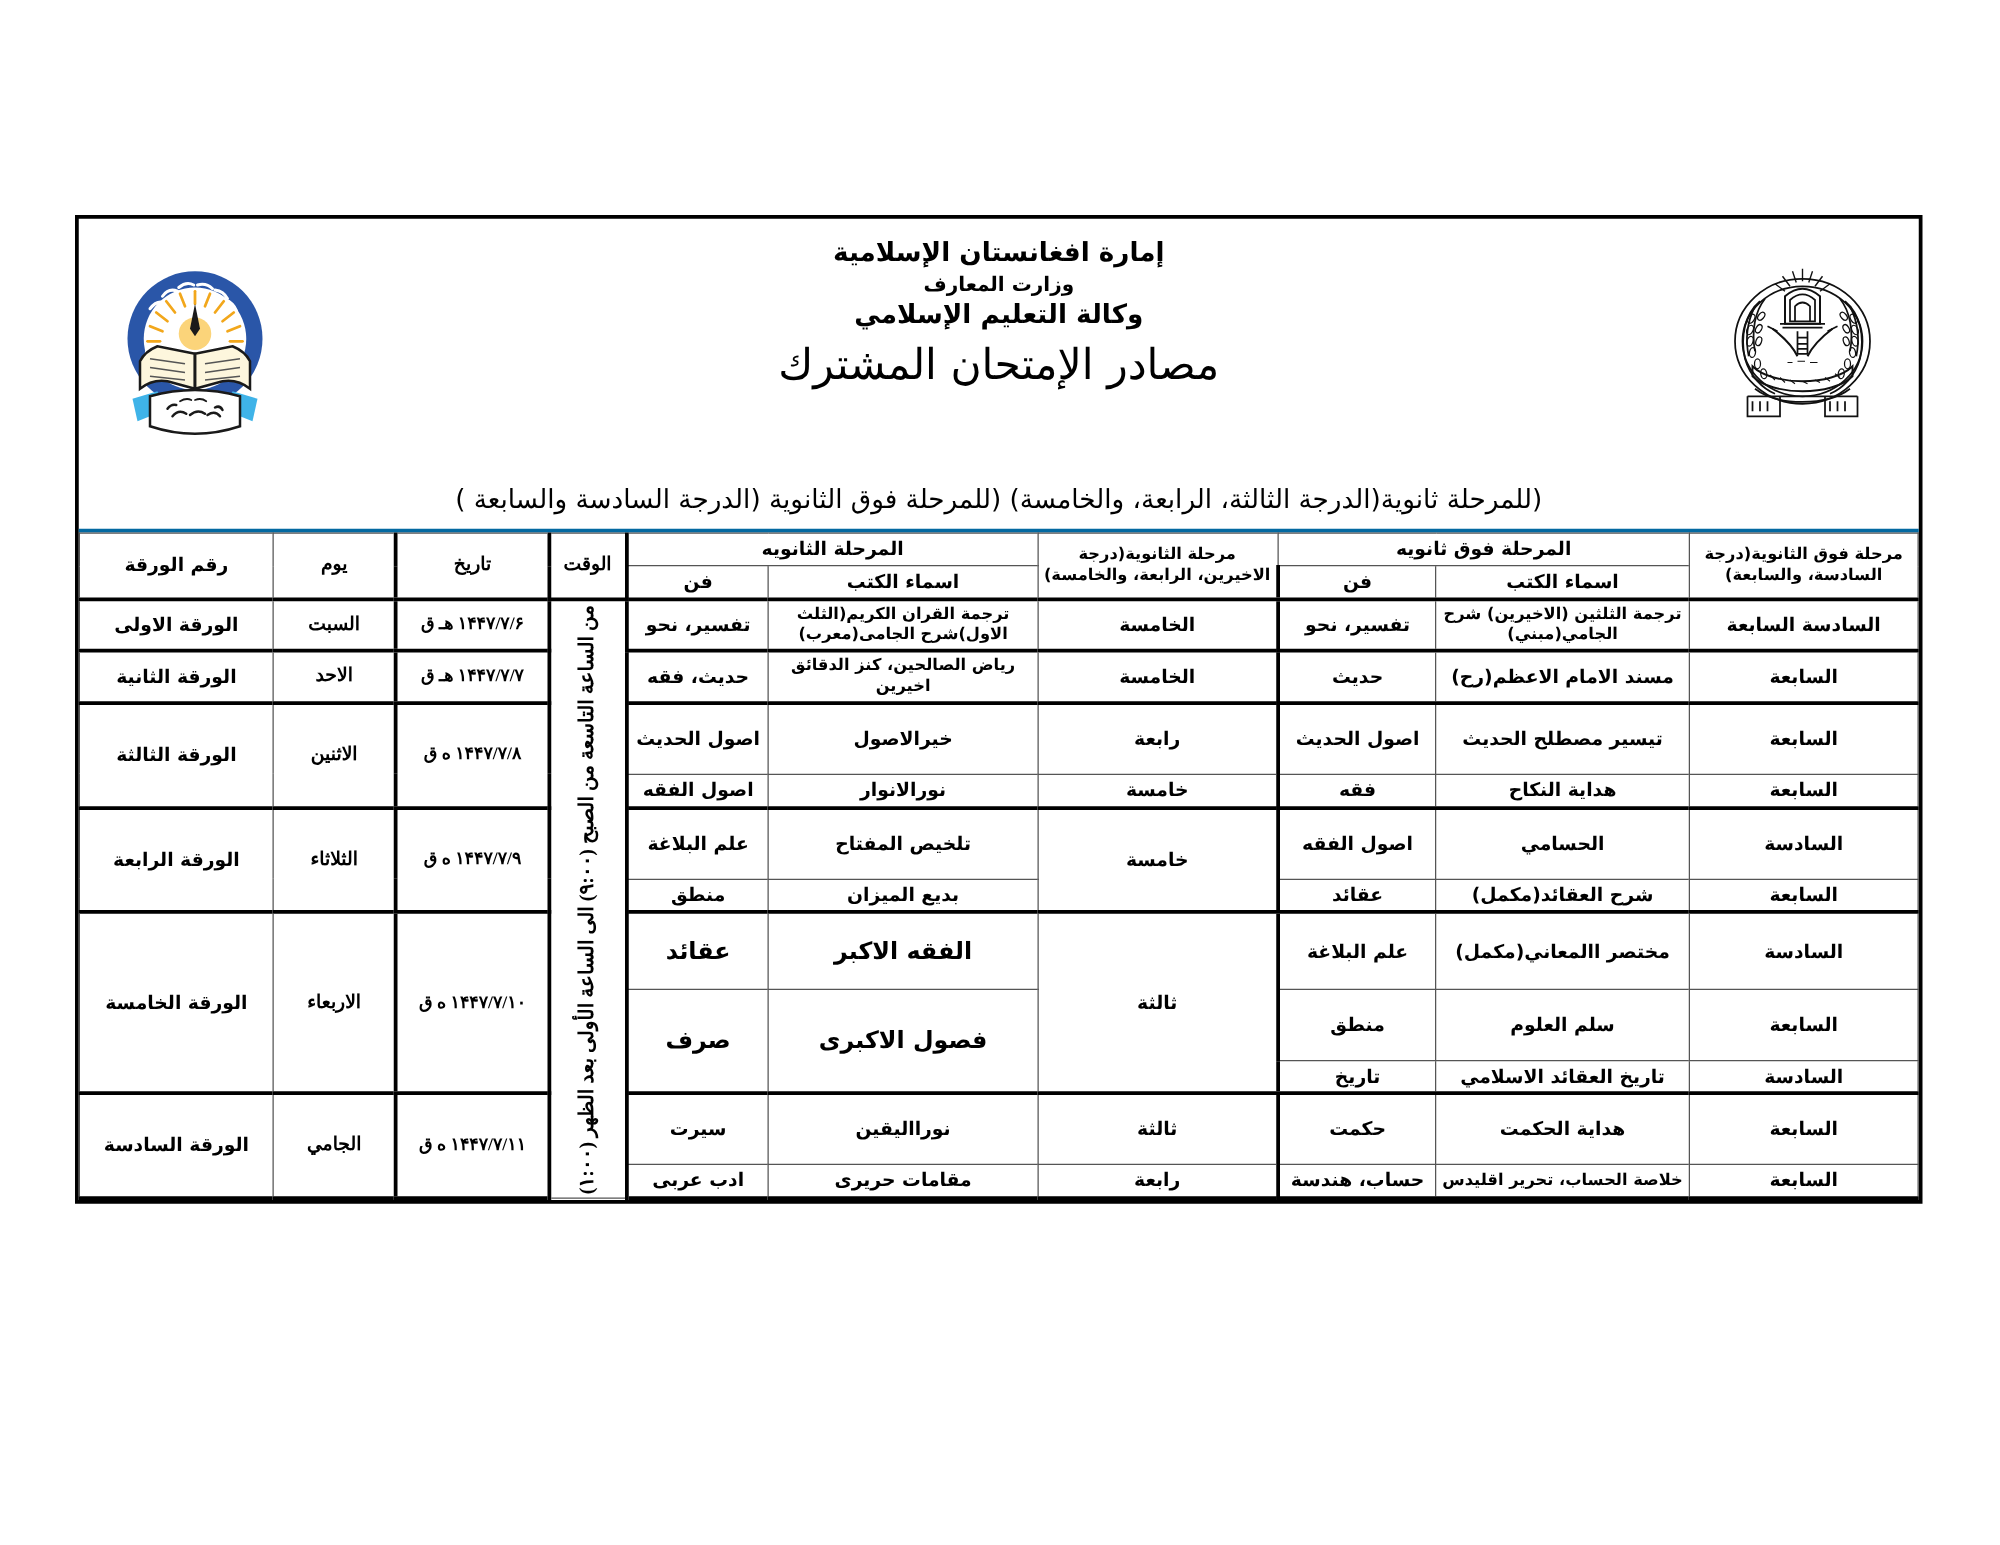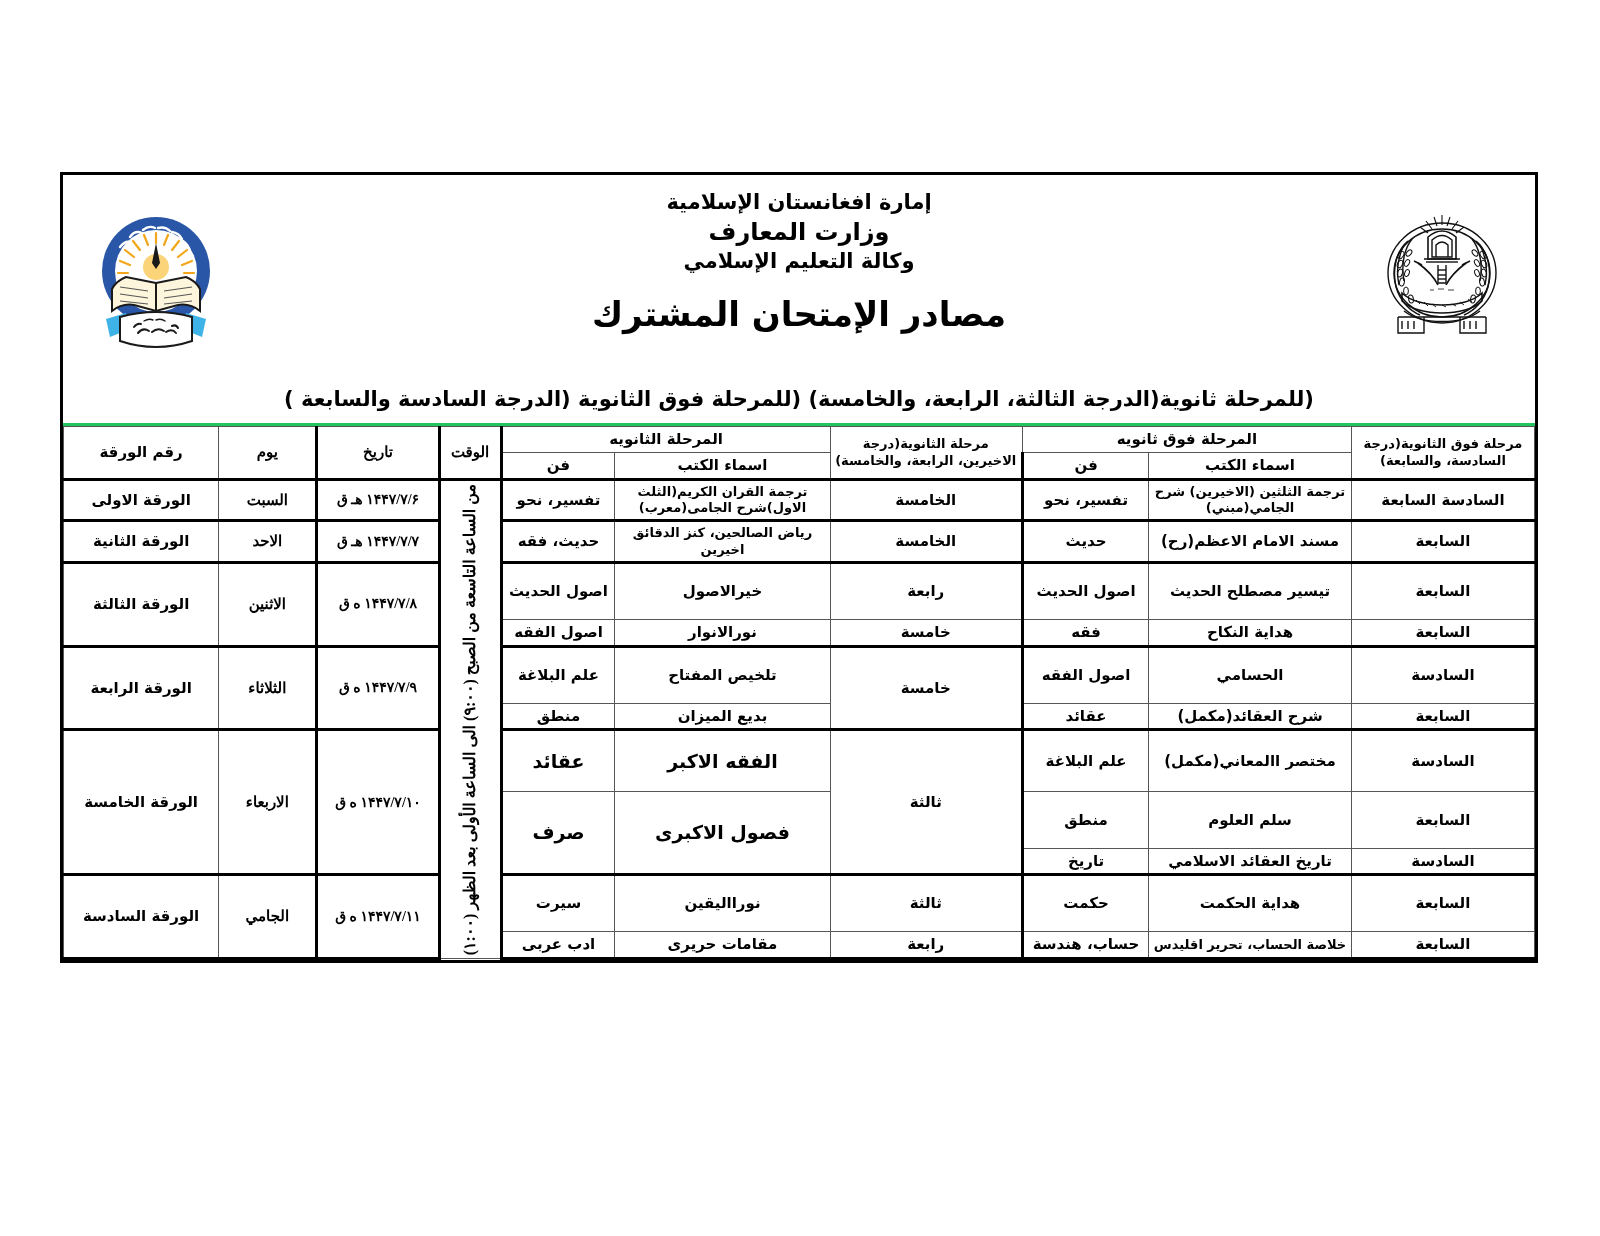--- a/index.html
+++ b/index.html
@@ -29,30 +29,30 @@
     align-items:stretch;
     padding:6px 8px 4px 8px;
     min-height:205px;
     box-sizing:border-box;
   }
   .logo-slot{width:170px;display:flex;align-items:flex-start;justify-content:center;padding-top:26px;flex:0 0 170px;}
   .logo-slot.left{justify-content:center;}
   .head-text{flex:1 1 auto;text-align:center;display:flex;flex-direction:column;align-items:center;justify-content:flex-start;padding-top:8px;}
   .head-line{font-weight:bold;line-height:1.32;}
   .h-l1{font-size:21px;}
-  .h-l2{font-size:24px;}
+  .h-l2{font-size:16px;}
   .h-l3{font-size:21px;text-align:right;}
-  .h-title{font-size:34px;font-weight:bold;margin-top:18px;letter-spacing:0px;}
+  .h-title{font-size:34px;font-weight:normal;margin-top:6px;letter-spacing:0px;}
 
   .subtitle-row{
     text-align:center;
     font-size:21px;
-    font-weight:bold;
+    font-weight:normal;
     padding:6px 10px 10px 10px;
-    border-bottom:3px solid #22c55e;
+    border-bottom:3px solid #0369a1;
     line-height:1.3;
   }
 
   
   table.sched{
     border-collapse:collapse;
     width:100%;
     table-layout:fixed;
     font-size:15px;
   }

